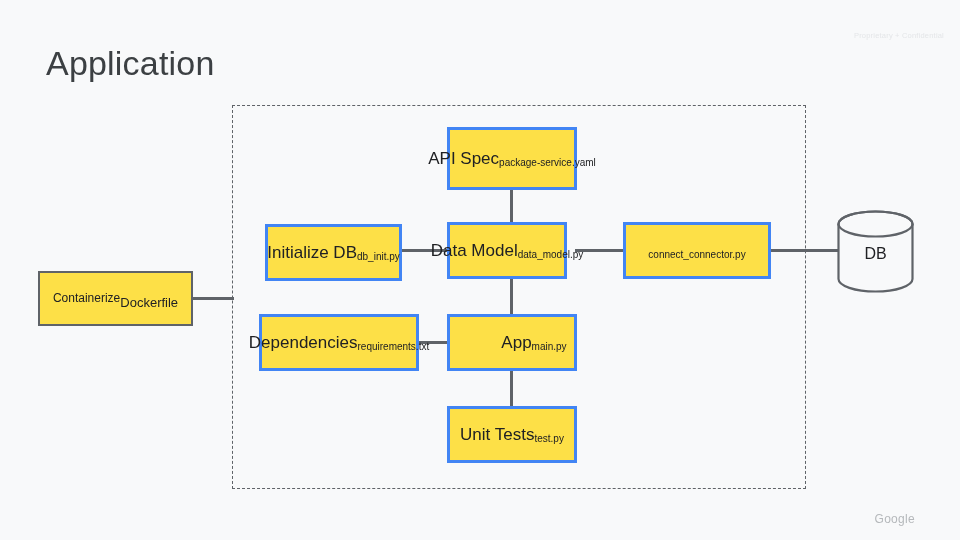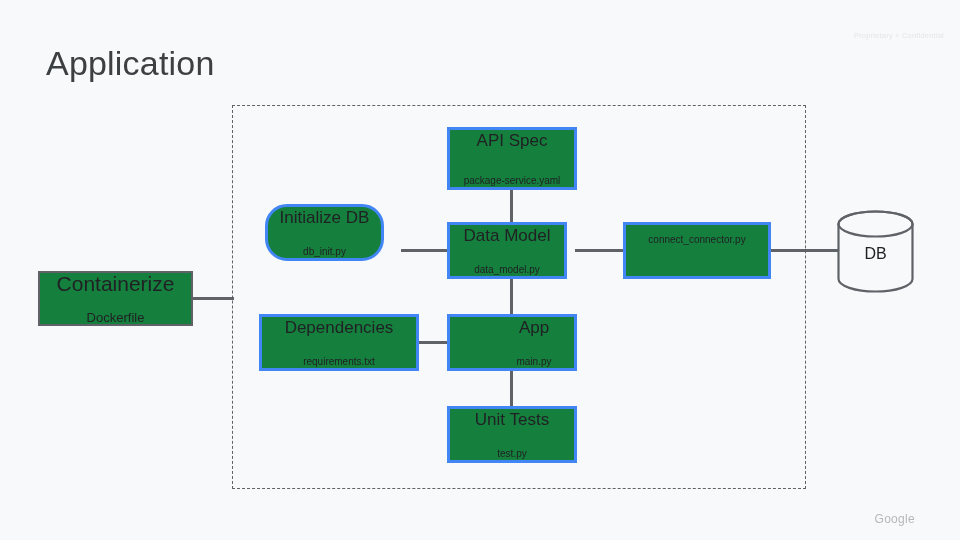--- a/index.html
+++ b/index.html
@@ -54,47 +54,47 @@
     height: 384px;
     border: 1.3px dashed #5f6368;
     box-sizing: border-box;
     background: transparent;
   }
 
   
   .node {
     position: absolute;
     box-sizing: border-box;
-    background: #15803d;
+    background: #fde047;
     border: 3px solid #4285f4;
     display: flex;
-    flex-direction: column;
+    flex-direction: row;
     align-items: center;
-    justify-content: space-between;
+    justify-content: center;
     z-index: 5;
   }
   .node.gray {
     border-color: #5f6368;
     border-width: 2.5px;
   }
   .node .node-title {
     font-size: 17px;
     color: #202124;
     line-height: 21px;
     font-weight: 400;
     white-space: nowrap;
   }
   .node .node-sub {
     font-size: 10px;
     color: #202124;
     line-height: 13px;
     margin-top: 8px;
     white-space: nowrap;
   }
-  .node.gray .node-title { font-size: 21px; }
+  .node.gray .node-title { font-size: 12px; }
   .node.gray .node-sub   { font-size: 13px; }
 
   
   .conn {
     position: absolute;
     background: #5f6368;
     z-index: 1;
   }
   .conn.h { height: 3px; }
   .conn.v { width: 3px; }
@@ -145,21 +145,21 @@
 
   <div class="conn h" style="left:770px; top:249px; width:70px;"></div>
 
   <div id="container-boundary"></div>
 
   <div class="node" style="left:447px; top:127px; width:130px; height:63px;">
     <div class="node-title">API Spec</div>
     <div class="node-sub">package-service.yaml</div>
   </div>
 
-  <div class="node" style="left:265px; top:204px; width:119px; height:57px;border-radius:22px;">
+  <div class="node" style="left:265px; top:224px; width:137px; height:57px;">
     <div class="node-title">Initialize DB</div>
     <div class="node-sub">db_init.py</div>
   </div>
 
   <div class="node" style="left:447px; top:222px; width:120px; height:57px;">
     <div class="node-title">Data Model</div>
     <div class="node-sub">data_model.py</div>
   </div>
 
   <div class="node" style="left:623px; top:222px; width:148px; height:57px;">

